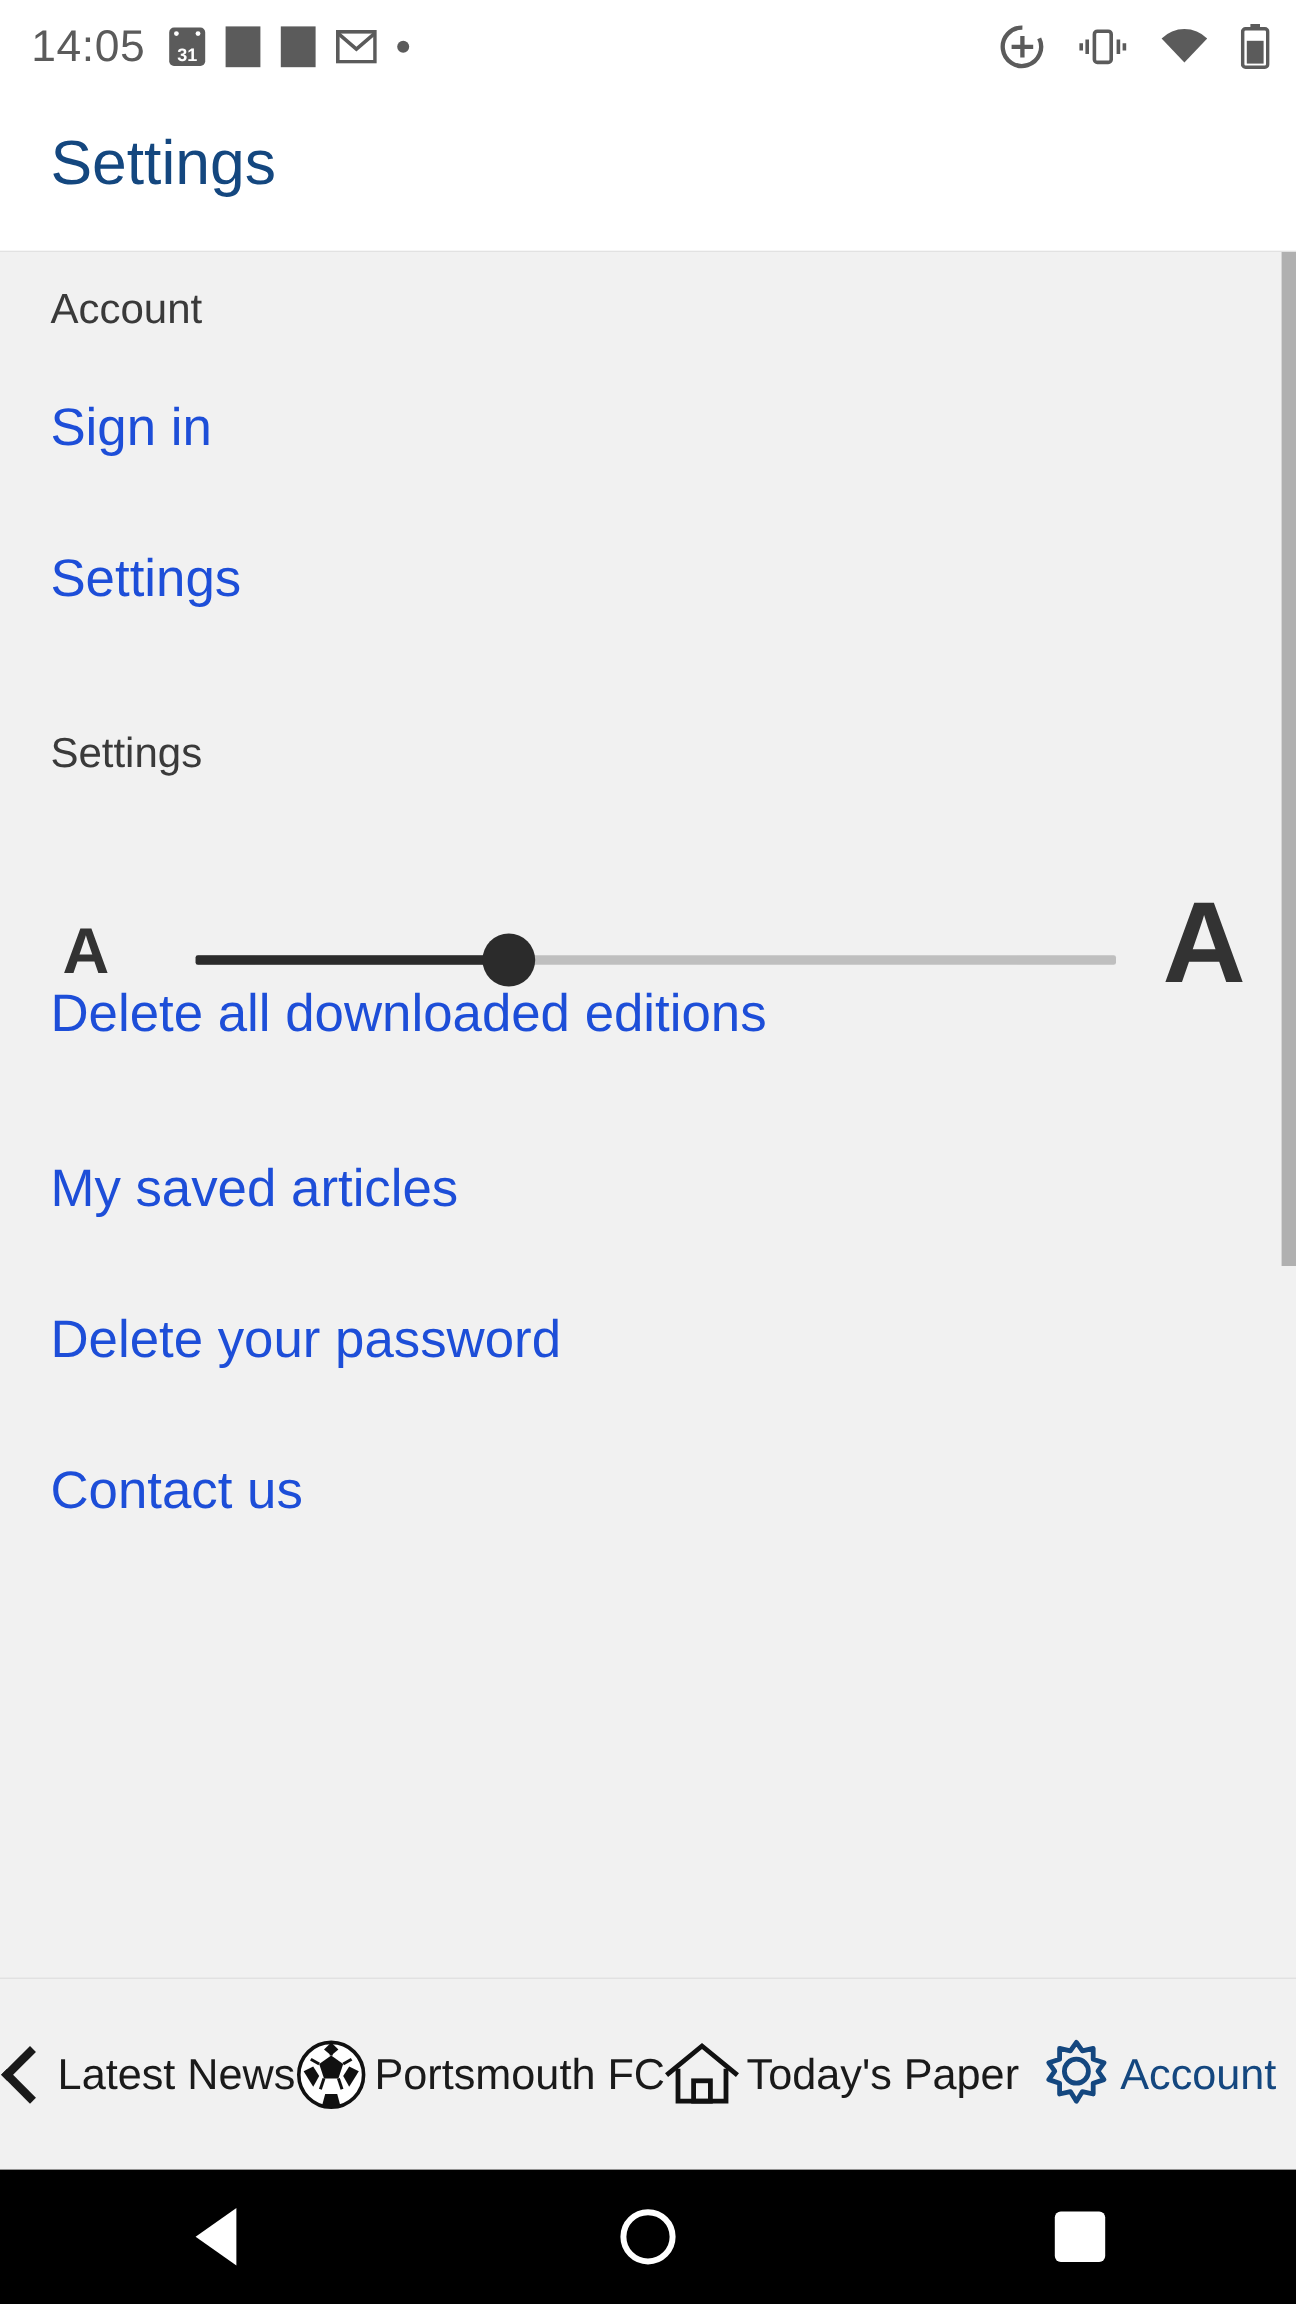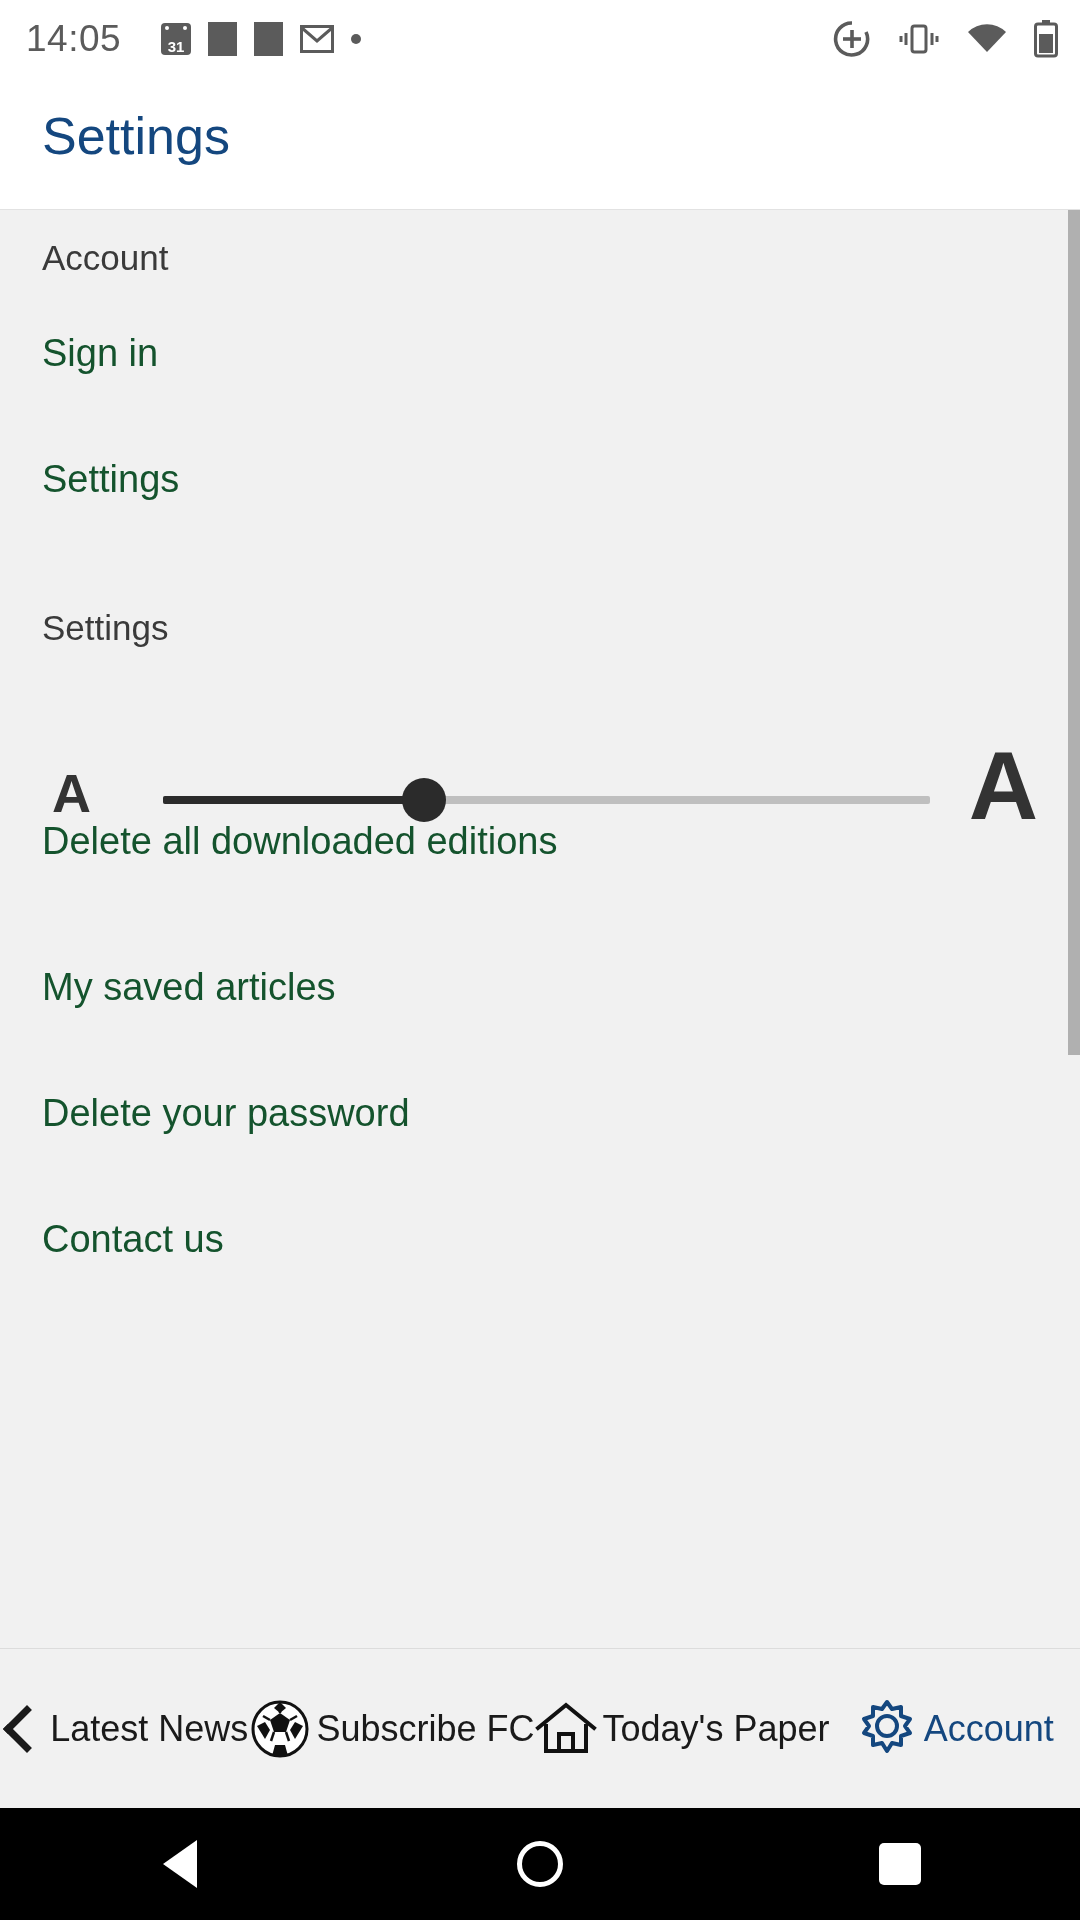--- a/index.html
+++ b/index.html
@@ -20,21 +20,21 @@
     position:absolute; top:0; left:0;
     width:1080px; height:62px;
     background:#ffffff;
     display:flex; align-items:center;
     padding:16px 22px 0 26px;
   }
   .status-clock {
     font-size:37px; color:#5b5b5b; letter-spacing:0.5px;
     font-family:"Liberation Sans", sans-serif;
   }
-  .status-left-icons { display:flex; align-items:center; gap:17px; margin-left:40px; }
+  .status-left-icons { display:flex; align-items:center; gap:17px; margin-left:20px; }
   .status-right-icons { margin-left:auto; display:flex; align-items:center; gap:27px; }
   .si { display:block; }
   .cal-icon {
     width:30px; height:32px; border-radius:4px; background:#5b5b5b;
     position:relative; display:flex; align-items:flex-end; justify-content:center;
     padding-bottom:1px;
   }
   .cal-icon:before{
     content:""; position:absolute; top:3px; left:4px; width:4px;height:4px;
     border-radius:50%; background:#fff;
@@ -72,21 +72,21 @@
     width:12px; height:845px;
     background:#b0b0b0;
   }
 
   .section-label {
     position:absolute; left:42px;
     font-size:35px; color:#3a3a3a;
   }
   .list-item {
     position:absolute; left:42px;
-    font-size:38px; color:#14532d;
+    font-size:44px; color:#1d4ed8;
     white-space:nowrap;
   }
 
   
   .slider-row {
     position:absolute; left:0; top:820px;
     width:1080px; height:130px;
   }
   .a-small {
     position:absolute; left:52px; top:36px;
@@ -258,21 +258,21 @@
           <polygon points="7,27 15,23 20,31 15,40" fill="#111111"></polygon>
           <polygon points="53,27 45,23 40,31 45,40" fill="#111111"></polygon>
           <polygon points="22,57 25,46 35,46 38,57" fill="#111111"></polygon>
           <line x1="30" y1="14" x2="30" y2="6" stroke="#111111" stroke-width="2.5"></line>
           <line x1="20" y1="21" x2="13" y2="17" stroke="#111111" stroke-width="2.5"></line>
           <line x1="40" y1="21" x2="47" y2="17" stroke="#111111" stroke-width="2.5"></line>
           <line x1="24" y1="33" x2="21" y2="42" stroke="#111111" stroke-width="2.5"></line>
           <line x1="36" y1="33" x2="39" y2="42" stroke="#111111" stroke-width="2.5"></line>
         </svg>
       </div>
-      <div class="tab-label">Subscribe FC</div>
+      <div class="tab-label">Portsmouth FC</div>
     </div>
 
     <div class="tab">
       <div class="tab-icon">
         <svg width="62" height="56" viewBox="0 0 62 56">
           <path d="M3 27 L31 4 L59 27" fill="none" stroke="#111111" stroke-width="4" stroke-linecap="square"></path>
           <path d="M11 23 L11 50 L51 50 L51 23" fill="none" stroke="#111111" stroke-width="4"></path>
           <rect x="24" y="33" width="14" height="17" fill="none" stroke="#111111" stroke-width="4"></rect>
         </svg>
       </div>

